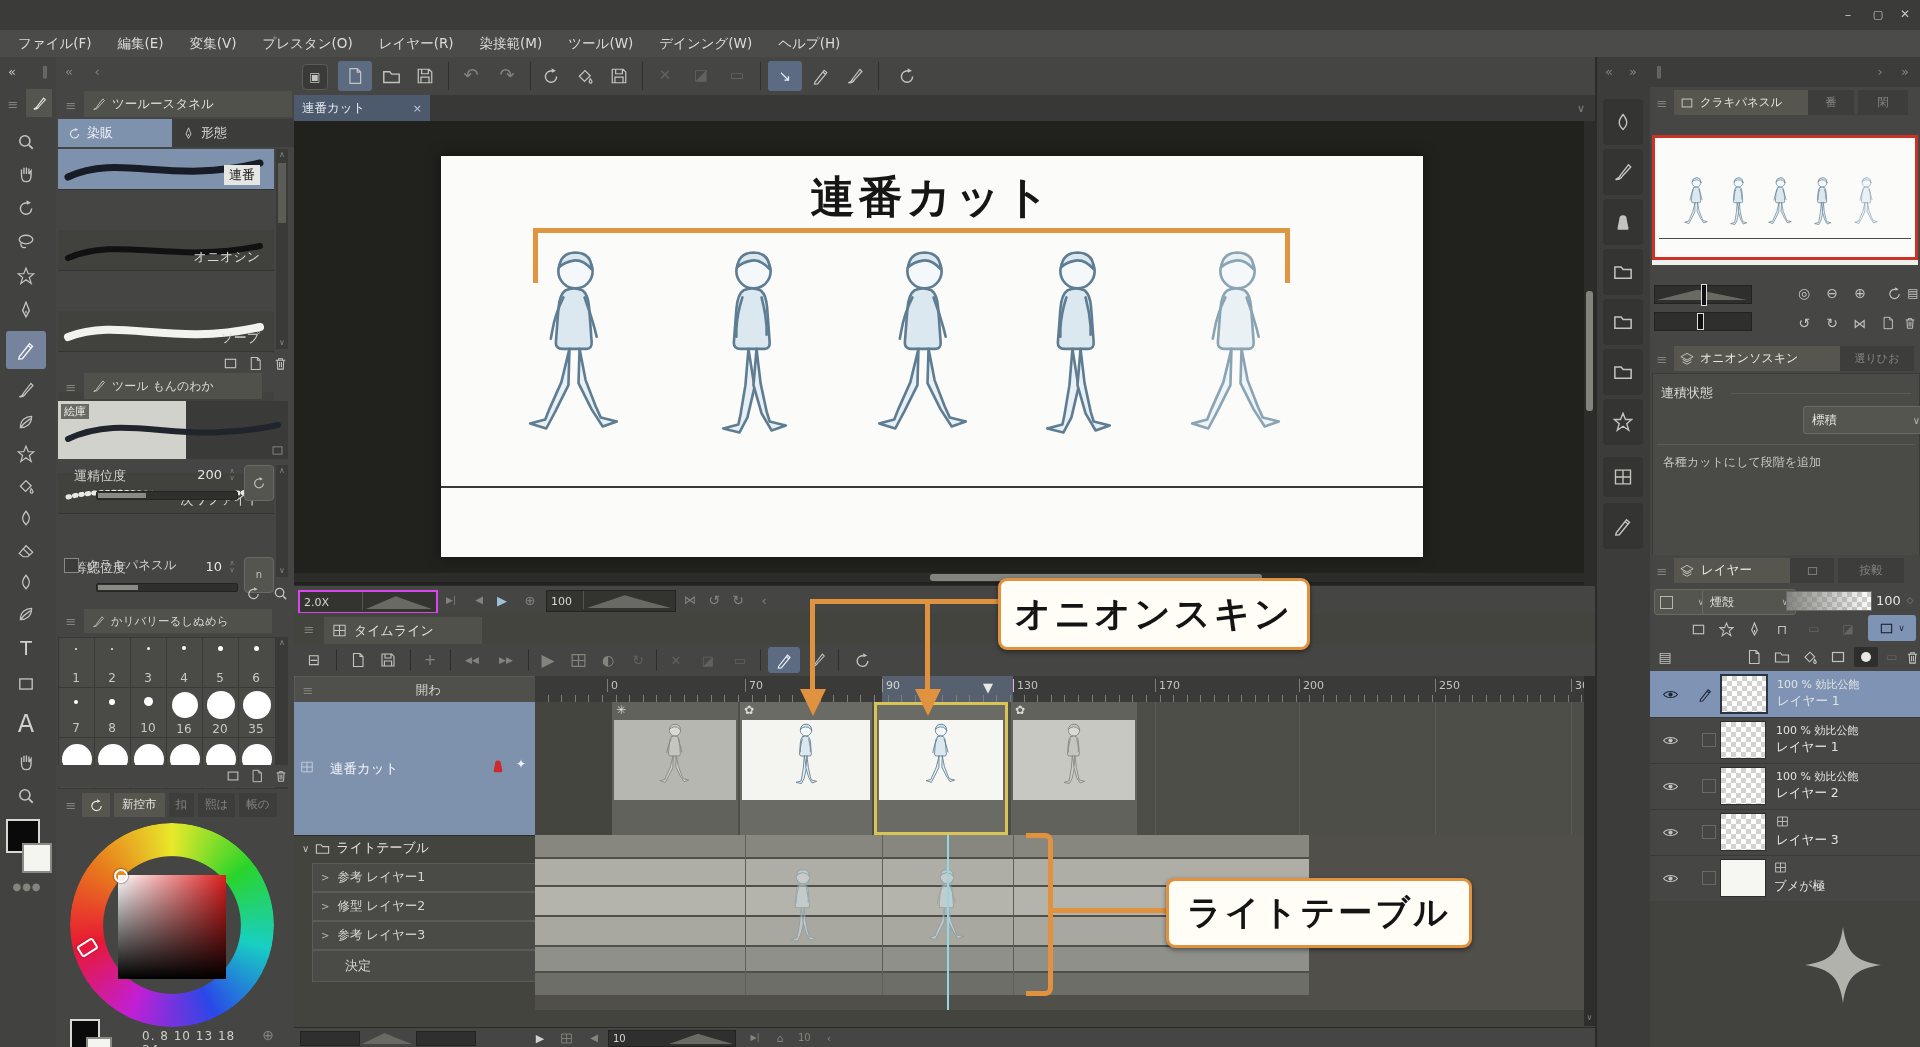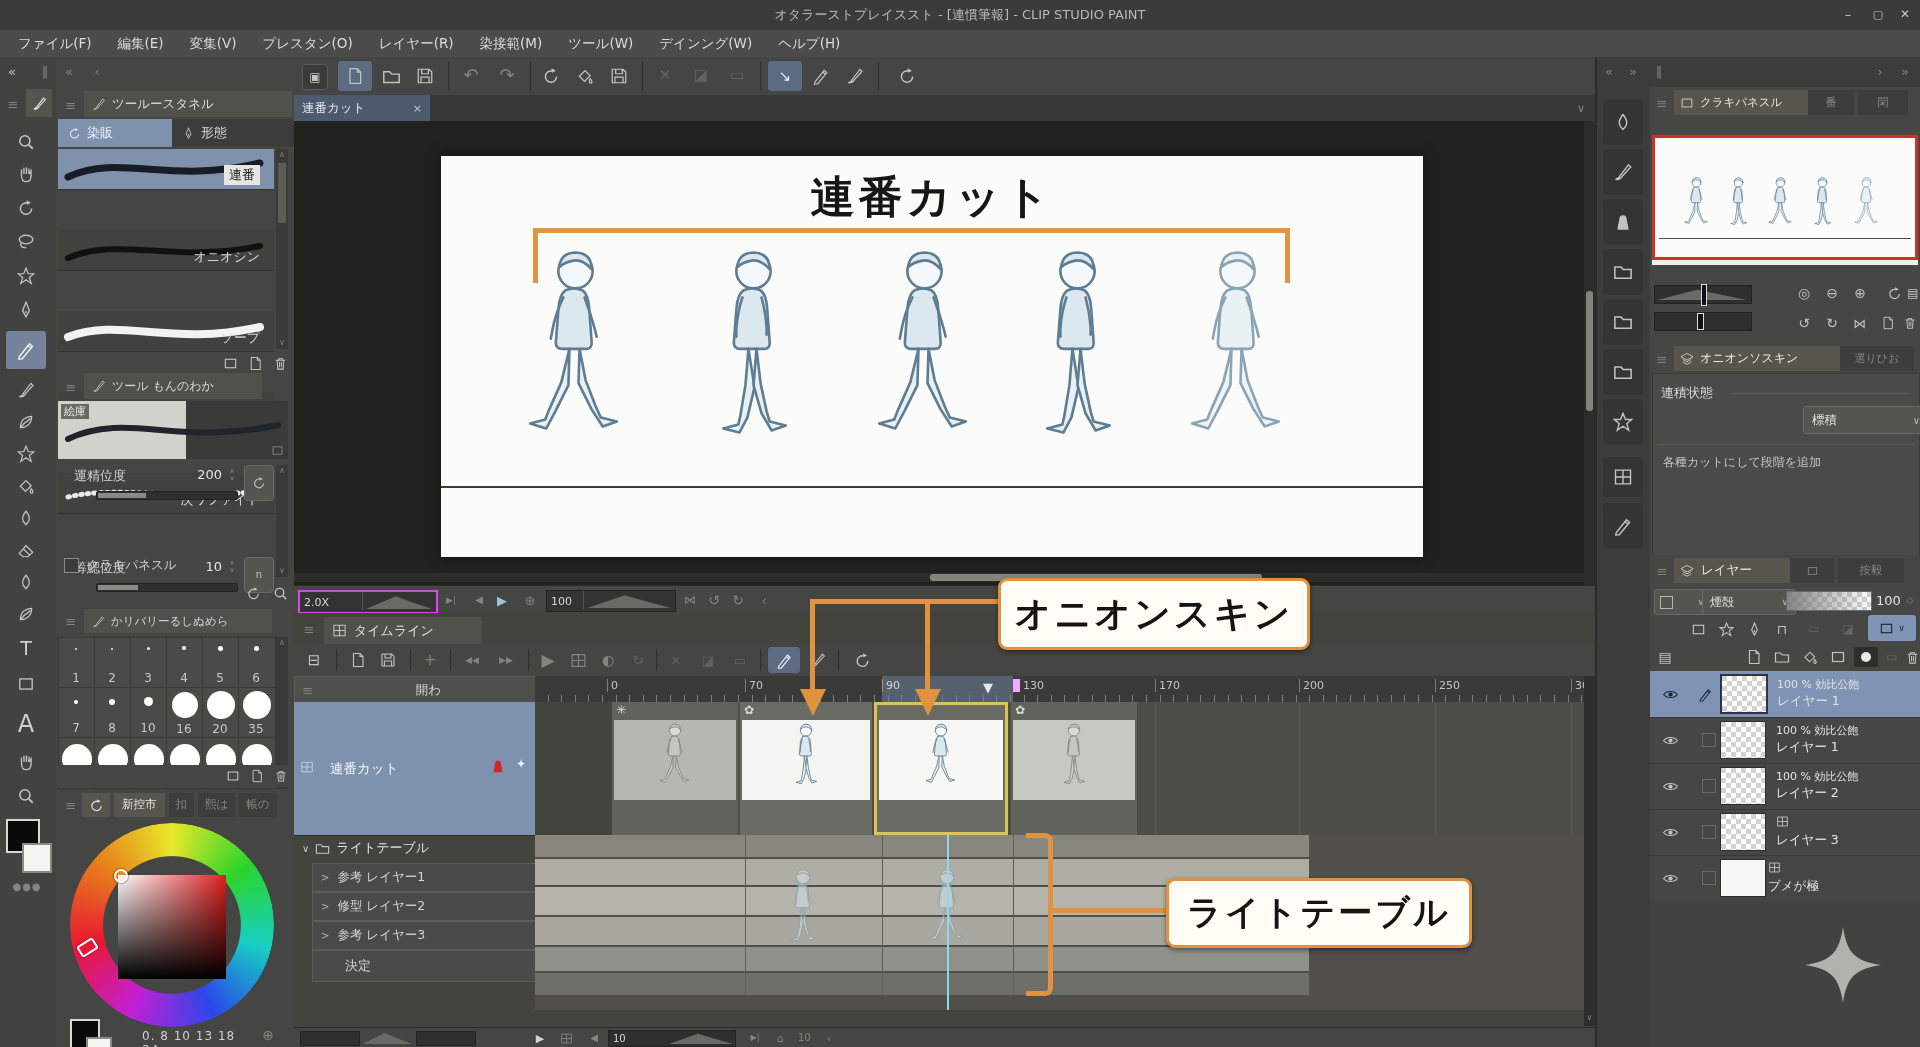--- a/index.html
+++ b/index.html
@@ -124,21 +124,20 @@
         <path d="M53,102 L57,136 L63,164 L66,174 L82,178 L68,183 L58,166 L50,138 Z" fill="var(--fl,#e8f0f5)"></path>
       </g>
     </symbol>
     <symbol id="i-sparkle" viewBox="0 0 100 100">
           <path d="M50,0 C55,34 66,45 100,50 C66,55 55,66 50,100 C45,66 34,55 0,50 C34,45 45,34 50,0 Z" fill="#b2b2ac"></path>
         </symbol>
   </defs>
 </svg>
 
 <div class="abs" style="left:0;top:0;width:1920px;height:30px;background:#3b3b39;">
-  <div class="abs" style="left:0;top:6px;width:1920px;text-align:center;color:#b9b9b4;font-size:13px;">オタラーストプレイススト - [連慣筆報] - CLIP STUDIO PAINT</div>
   <div class="abs ic" style="left:1835px;top:4px;width:26px;height:20px;color:#c9c9c4;">–</div>
   <div class="abs ic" style="left:1865px;top:4px;width:26px;height:20px;color:#c9c9c4;font-size:11px;">▢</div>
   <div class="abs ic" style="left:1893px;top:4px;width:24px;height:20px;color:#c9c9c4;font-size:12px;">✕</div>
 </div>
 
 <div class="abs flex" style="left:0;top:30px;width:1920px;height:27px;background:#4b4b49;border-bottom:1px solid #2f2f2d;gap:26px;padding-left:18px;color:#dcdcd8;font-size:13.5px;">
   <span>ファイル(F)</span>
   <span>編集(E)</span>
   <span>変集(V)</span>
   <span>プレスタン(O)</span>
@@ -718,21 +717,21 @@
   <div class="abs tlrow" style="left:0;top:63px;width:241px;height:26px;background:#4f4f4b;">
     <span class="ic dim" style="width:26px;">≡</span>
     <span style="flex:1;text-align:center;font-size:12.5px;color:#d8d8d4;">開わ</span>
   </div>
   <div class="abs" style="left:241px;top:63px;width:1049px;height:26px;background:#3a3a38;border-bottom:1px solid #2c2c2a;">
     <div class="abs" style="left:347px;top:0;width:131px;height:26px;background:#57606f;"></div>
     <div class="abs" style="left:0;top:19px;width:1049px;height:7px;background:repeating-linear-gradient(to right,transparent 0 12.6px,#7e7e78 12.6px 13.6px);"></div>
     <span class="abs" style="left:72px;top:3px;font-size:11px;color:#c3c3bf;border-left:1px solid #7e7e78;padding-left:3px;">0</span>
     <span class="abs" style="left:210px;top:3px;font-size:11px;color:#c3c3bf;border-left:1px solid #7e7e78;padding-left:3px;">70</span>
     <span class="abs" style="left:347px;top:3px;font-size:11px;color:#d6d6d2;border-left:1px solid #9a9a94;padding-left:3px;">90</span>
-    <span class="abs" style="left:478px;top:3px;font-size:11px;color:#c3c3bf;border-left:7px solid #f0abfc;padding-left:3px;">130</span>
+    <span class="abs" style="left:478px;top:3px;font-size:11px;color:#c3c3bf;border-left:1px solid #f0abfc;padding-left:3px;">130</span>
     <span class="abs" style="left:620px;top:3px;font-size:11px;color:#c3c3bf;border-left:1px solid #7e7e78;padding-left:3px;">170</span>
     <span class="abs" style="left:764px;top:3px;font-size:11px;color:#c3c3bf;border-left:1px solid #7e7e78;padding-left:3px;">200</span>
     <span class="abs" style="left:900px;top:3px;font-size:11px;color:#c3c3bf;border-left:1px solid #7e7e78;padding-left:3px;">250</span>
     <span class="abs" style="left:1036px;top:3px;font-size:11px;color:#c3c3bf;border-left:1px solid #7e7e78;padding-left:3px;">30</span>
     <span class="abs" style="left:448px;top:4px;font-size:13px;color:#e8e8e4;">▼</span>
   </div>
 
   <div class="abs" style="left:0;top:89px;width:241px;height:133px;background:#7e91ad;border-bottom:1px solid #2c2c2a;">
     <span class="abs ic" style="left:6px;top:58px;color:#c5cedd;">
           <svg width="14" height="14">
@@ -1145,21 +1144,21 @@
     <div class="abs flex" style="left:0;top:300px;width:272px;height:46px;border-bottom:1px solid #393937;">
       <span class="eyebox ic">
             <svg width="17" height="17">
               <use href="#i-eye"></use>
             </svg>
           </span>
       <span class="eyebox" style="width:30px;">
             <span style="width:12px;height:12px;border:1px solid #6a6a64;display:inline-block;margin-left:8px;"></span>
           </span>
       <span style="width:44px;height:36px;background:#f6f6f2;border:1px solid #2e2e2c;"></span>
-      <span class="laymeta" style="padding-left:2px;"><span class="ic" style="display:inline-flex;">
+      <span class="laymeta" style="padding-left:8px;"><span class="ic" style="display:inline-flex;">
               <svg width="13" height="13">
                 <use href="#i-grid"></use>
               </svg>
             </span><br><span style="font-size:12.5px;">ブメが極</span></span>
     </div>
     <div class="abs" style="left:0;top:346px;width:272px;height:146px;background:#42423f;"></div>
     <svg class="abs" style="left:155px;top:372px;" width="76" height="76">
           <use href="#i-sparkle"></use>
         </svg>
   </div>

